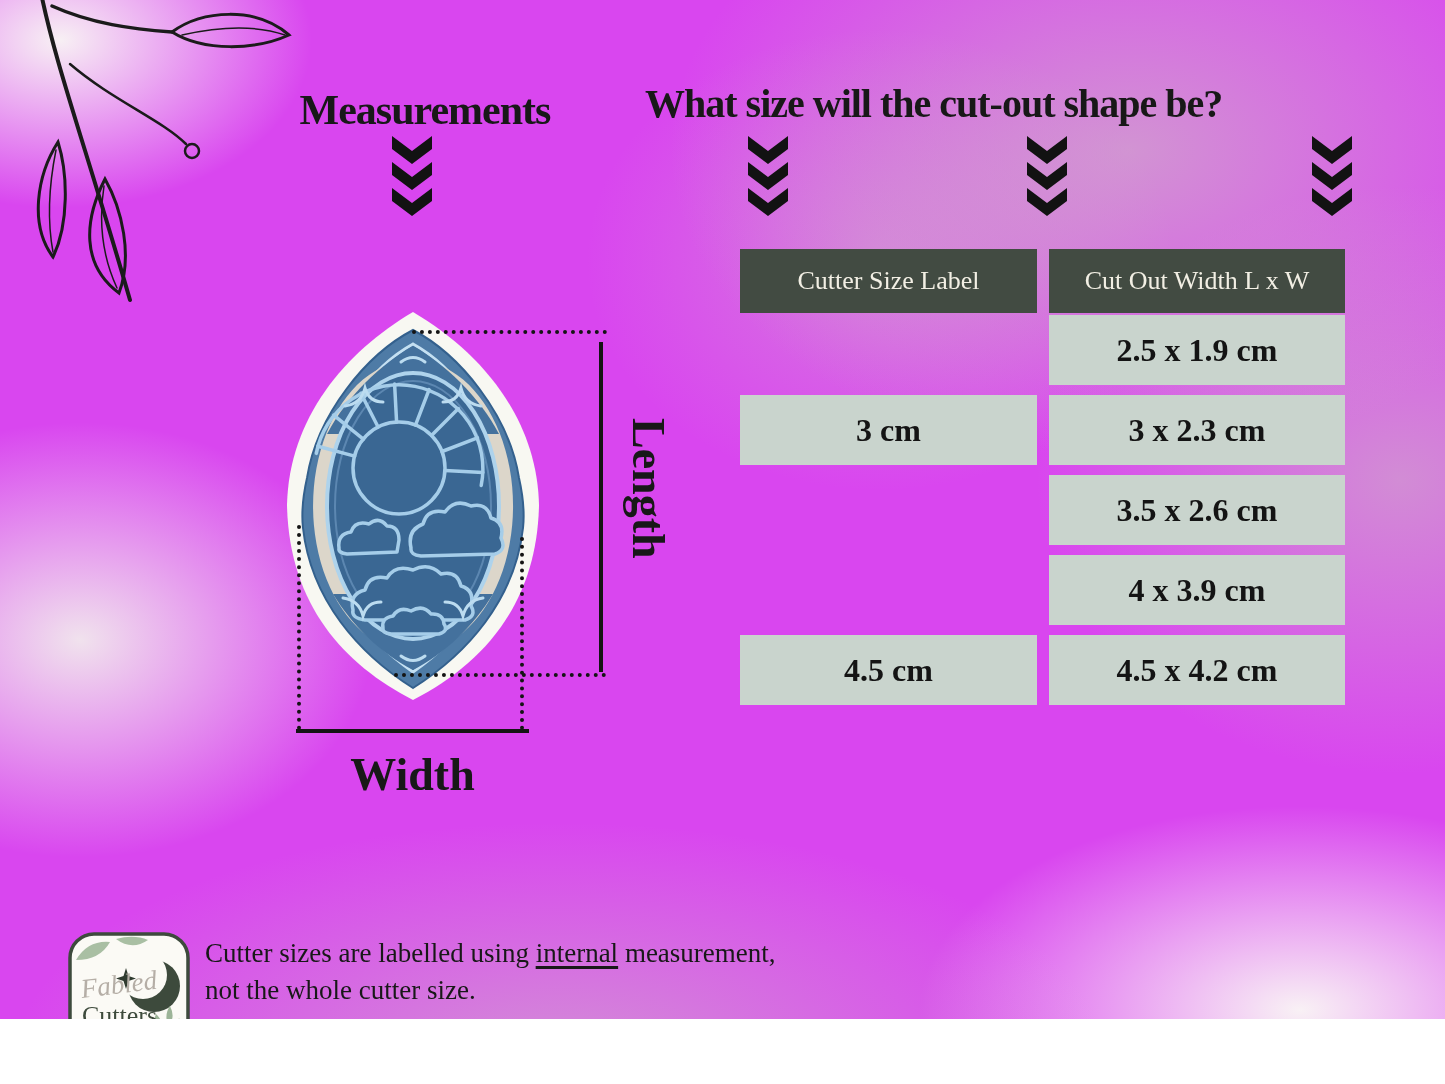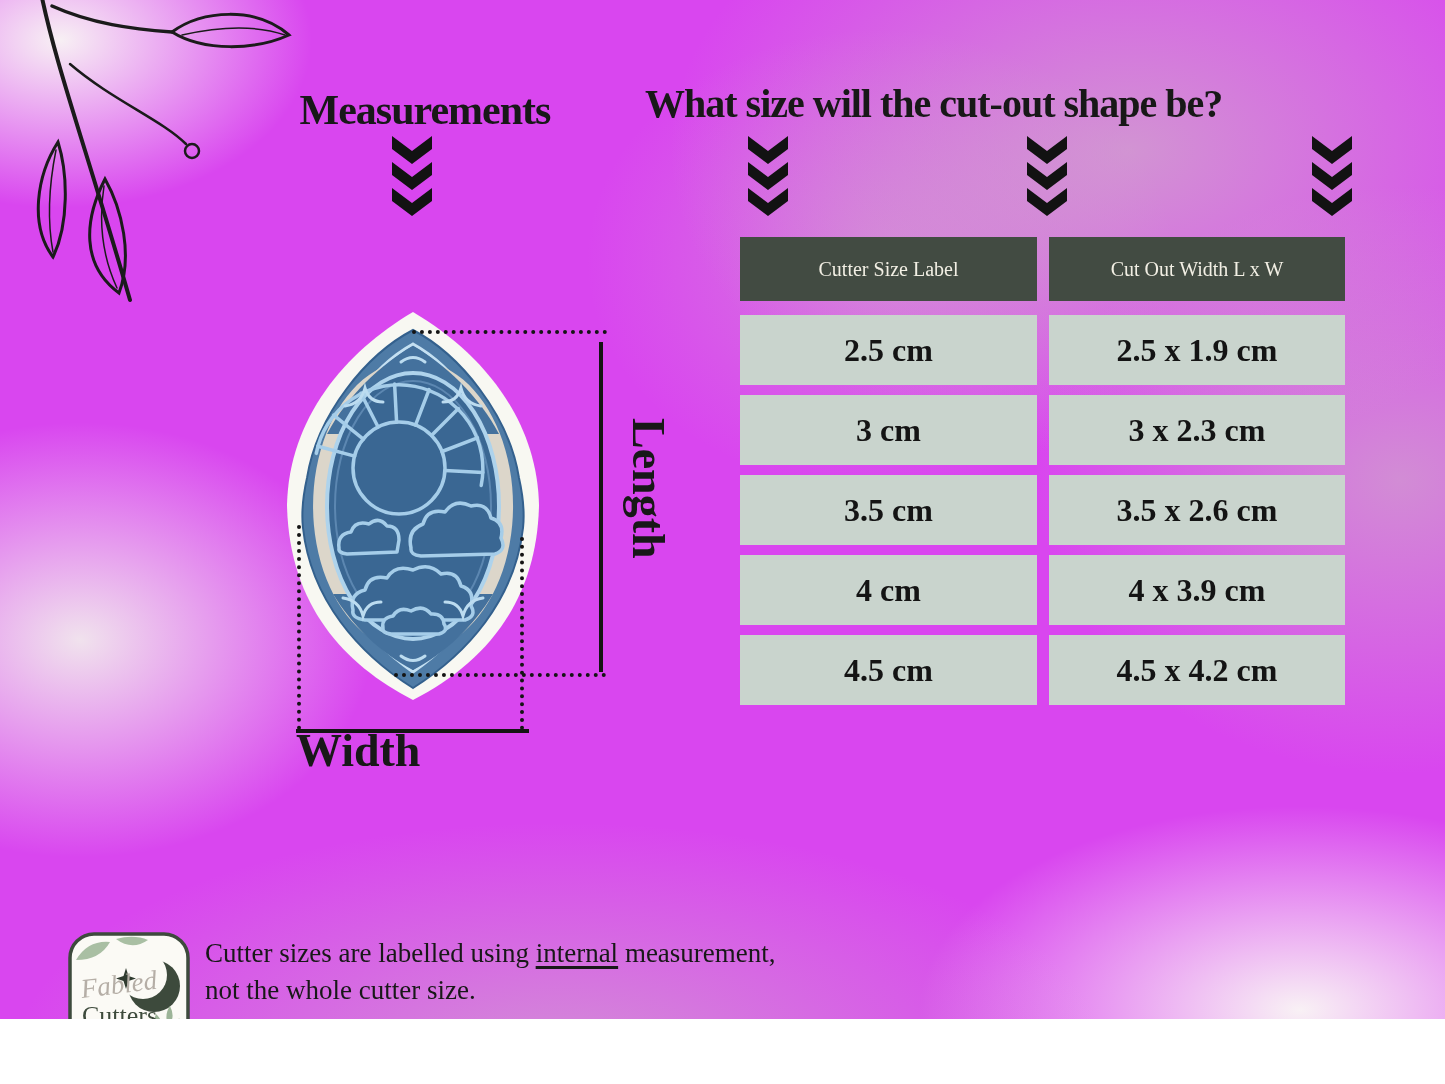--- a/index.html
+++ b/index.html
@@ -19,22 +19,22 @@
       radial-gradient(ellipse 420px 330px at 880px 260px, rgba(208,214,192,.35), rgba(208,214,192,0) 70%),
       radial-gradient(ellipse 430px 320px at 80px 640px,  rgba(243,243,237,.9), rgba(243,243,237,0) 68%),
       radial-gradient(ellipse 760px 330px at 560px 1060px, rgba(205,212,190,.5), rgba(205,212,190,0) 72%),
       radial-gradient(ellipse 560px 300px at 1300px 1010px, rgba(250,250,245,.95), rgba(250,250,245,0) 68%);
   }
   .abs{position:absolute;}
   .heading{font-weight:700;letter-spacing:-1px;white-space:nowrap;}
 
   
   .th{
-    background:#424b42;color:#f2efe4;font-size:20px;
-    display:flex;align-items:center;justify-content:center;white-space:nowrap;
+    background:#424b42;color:#f2efe4;font-size:26px;
+    display:flex;align-items:center;justify-content:center;white-space:nowrap;margin-top:12px;
   }
   .td{
     background:#c9d4cd;color:#141414;font-size:32px;font-weight:700;
     display:flex;align-items:center;justify-content:center;white-space:nowrap;
   }
 
   
   .dot-h{border-top:4px dotted #141414;}
   .dot-v{border-left:4px dotted #141414;}
   .sol-h{border-top:4px solid #141414;}
@@ -94,27 +94,24 @@
     <g fill="#121212">
         <path d="M2,0 L22,15 L42,0 L42,13 L22,28 L2,13 Z"></path>
         <path d="M2,26 L22,41 L42,26 L42,39 L22,54 L2,39 Z"></path>
         <path d="M2,52 L22,67 L42,52 L42,65 L22,80 L2,65 Z"></path>
       </g>
   </svg>
 
   <div class="abs th" style="left:740px;top:237px;width:297px;height:64px">Cutter Size Label</div>
   <div class="abs th" style="left:1049px;top:237px;width:296px;height:64px">Cut Out Width L x W</div>
 
-  <div class="abs td" style="left:740px;top:315px;width:297px;height:70px">2.5 cm</div>
   <div class="abs td" style="left:1049px;top:315px;width:296px;height:70px">2.5 x 1.9 cm</div>
   <div class="abs td" style="left:740px;top:395px;width:297px;height:70px">3 cm</div>
   <div class="abs td" style="left:1049px;top:395px;width:296px;height:70px">3 x 2.3 cm</div>
-  <div class="abs td" style="left:740px;top:475px;width:297px;height:70px">3.5 cm</div>
   <div class="abs td" style="left:1049px;top:475px;width:296px;height:70px">3.5 x 2.6 cm</div>
-  <div class="abs td" style="left:740px;top:555px;width:297px;height:70px">4 cm</div>
   <div class="abs td" style="left:1049px;top:555px;width:296px;height:70px">4 x 3.9 cm</div>
   <div class="abs td" style="left:740px;top:635px;width:297px;height:70px">4.5 cm</div>
   <div class="abs td" style="left:1049px;top:635px;width:296px;height:70px">4.5 x 4.2 cm</div>
 
   <svg class="abs" style="left:283px;top:310px" width="260" height="390" viewBox="0 0 260 390">
 
     <path d="M130,2 C198,42 254,108 256,195 C254,294 200,354 130,390 C60,354 6,294 4,195 C6,108 62,42 130,2 Z" fill="#f8f8f2"></path>
 
     <path d="M130,20 C176,44 226,104 236,168 C240,186 242,200 240,218 C232,290 184,344 130,378 C76,344 28,290 20,218 C18,200 20,186 24,168 C34,104 84,44 130,20 Z" fill="#4e7ba6" stroke="#33608d" stroke-width="2"></path>
 
@@ -152,21 +149,21 @@
   </svg>
 
   <div class="abs dot-h" style="left:412px;top:330px;width:195px;height:0"></div>
   <div class="abs sol-v" style="left:599px;top:342px;width:0;height:330px"></div>
   <div class="abs dot-h" style="left:394px;top:673px;width:212px;height:0"></div>
   <div class="abs dot-v" style="left:297px;top:525px;width:0;height:205px"></div>
   <div class="abs dot-v" style="left:520px;top:537px;width:0;height:193px"></div>
   <div class="abs sol-h" style="left:296px;top:729px;width:233px;height:0"></div>
 
   <div class="abs dim-label vert" style="left:622px;top:418px;height:180px">Length</div>
-  <div class="abs dim-label" style="left:296px;top:724px;width:233px;text-align:left">Width</div>
+  <div class="abs dim-label" style="left:296px;top:748px;width:233px;text-align:center">Width</div>
 
 
   <svg class="abs" style="left:66px;top:930px" width="126" height="122" viewBox="0 0 126 122">
     <rect x="4" y="4" width="118" height="114" rx="24" fill="#fbfaf5" stroke="#3d4a3c" stroke-width="3.5"></rect>
     <path d="M10,30 Q22,10 44,12 Q34,30 10,30 Z" fill="#a9bfa3"></path>
     <path d="M50,9 Q68,4 82,10 Q66,21 50,9 Z" fill="#a9bfa3"></path>
     <g>
       <circle cx="88" cy="56" r="26" fill="#3d4a3c"></circle>
       <circle cx="77" cy="45" r="24" fill="#fbfaf5"></circle>
     </g>

